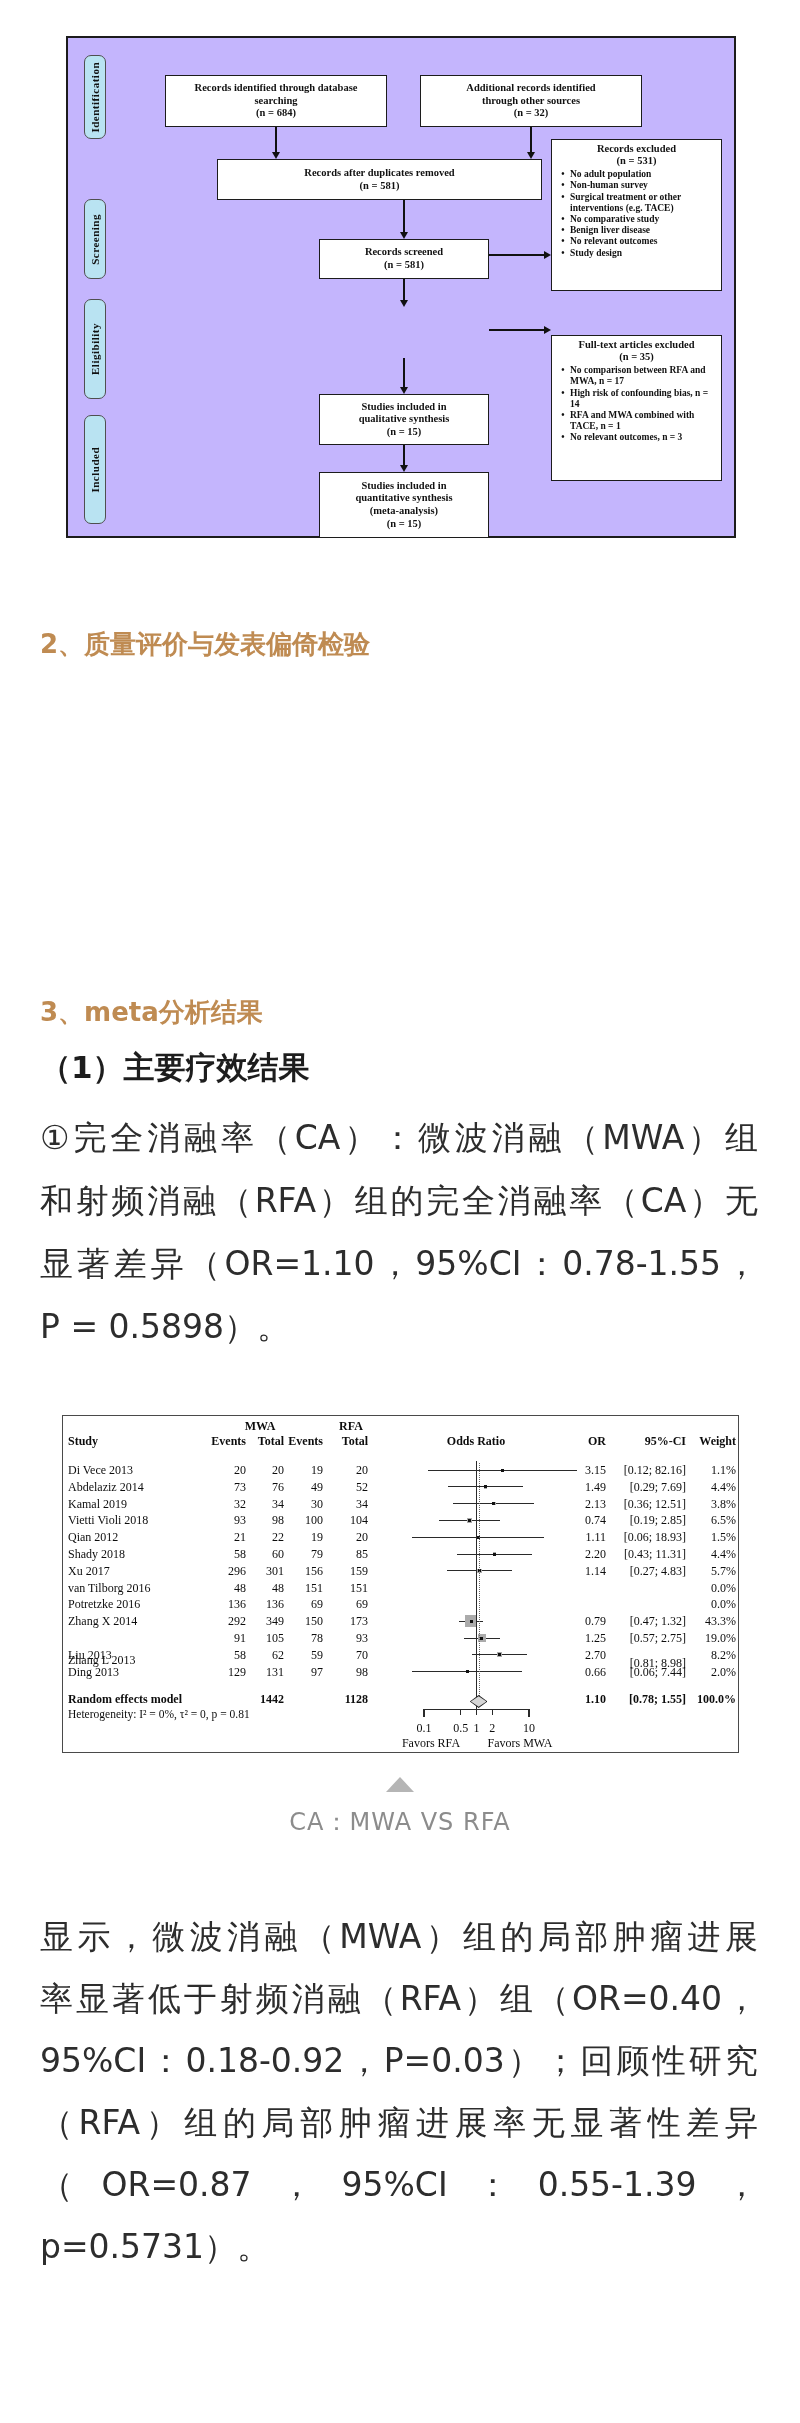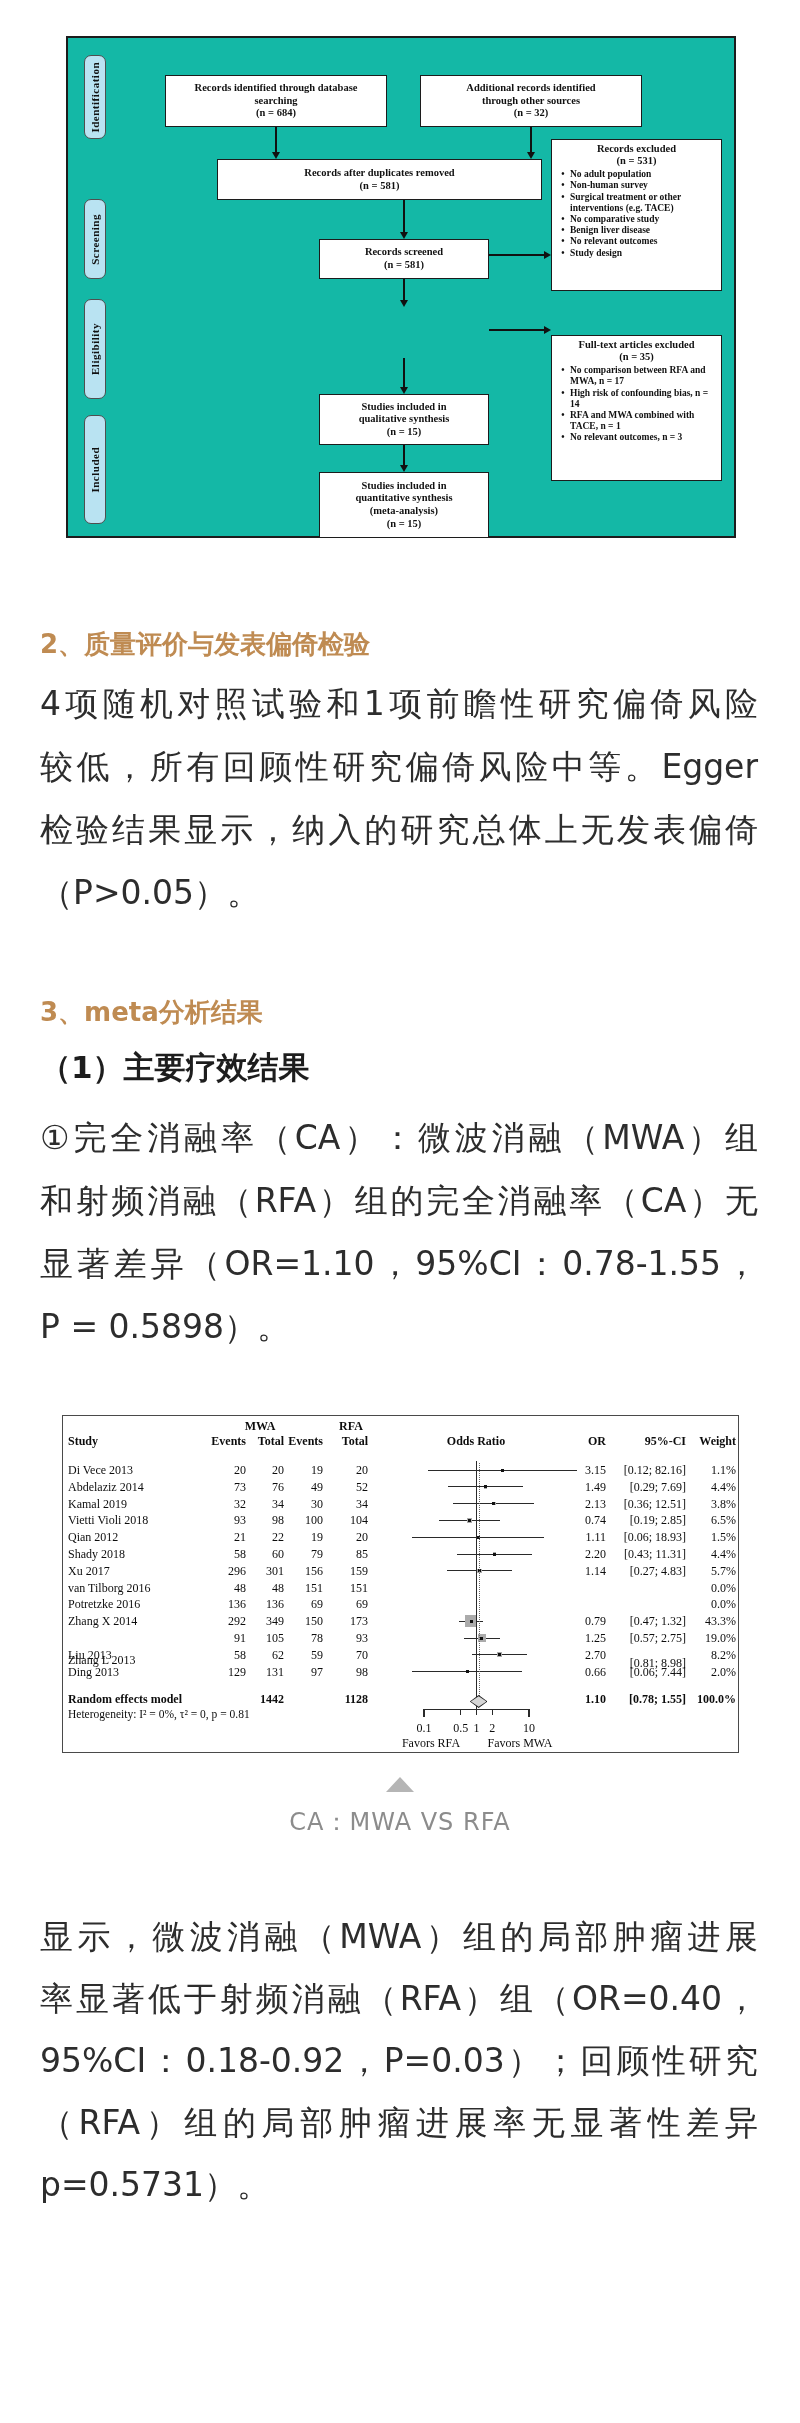--- a/index.html
+++ b/index.html
@@ -1,20 +1,20 @@
 <!DOCTYPE html>
 <html><head>
 <meta charset="utf-8">
 <style>
   html,body{margin:0;padding:0;background:#fff;}
   .page{position:relative;width:800px;height:2423px;background:#fff;overflow:hidden;
         font-family:"DejaVu Sans",sans-serif;}
   
   .flow{position:absolute;left:66px;top:36px;width:670px;height:502px;
-        border:2px solid #1c1c1c;box-sizing:border-box;background:#14b8a6;
+        border:2px solid #1c1c1c;box-sizing:border-box;background:#c4b5fd;
         font-family:"Liberation Serif","DejaVu Serif",serif;}
   .stage{position:absolute;width:22px;background:#b9e3f2;border:1px solid #4f4f4f;border-radius:7px;
          display:flex;align-items:center;justify-content:center;box-sizing:border-box;}
   .stage span{writing-mode:vertical-rl;transform:rotate(180deg);font-weight:bold;font-size:11px;color:#111;letter-spacing:.5px;}
   .fbox{position:absolute;border:1px solid #1c1c1c;background:#fff;box-sizing:border-box;
         display:flex;align-items:center;justify-content:center;text-align:center;
         font-weight:bold;font-size:10.5px;line-height:1.2;color:#111;white-space:pre-line;padding:2px;}
   .xbox{position:absolute;border:1px solid #1c1c1c;background:#fff;box-sizing:border-box;
         font-weight:bold;color:#111;padding:3px 4px 2px 4px;}
   .xbox .xtitle{text-align:center;font-size:10.5px;line-height:1.15;white-space:pre-line;margin-bottom:2px;}
@@ -158,26 +158,20 @@
     <div class="ahead-d" style="left:332px;top:349px;"></div>
     <div class="avline" style="left:335px;top:407px;height:21px;"></div>
     <div class="ahead-d" style="left:332px;top:427px;"></div>
     <div class="ahline" style="left:421px;top:216px;width:56px;"></div>
     <div class="ahead-r" style="left:476px;top:213px;"></div>
     <div class="ahline" style="left:421px;top:291px;width:56px;"></div>
     <div class="ahead-r" style="left:476px;top:288px;"></div>
   </div>
 
   <div class="h-orange" style="top:626px;">2、质量评价与发表偏倚检验</div>
-  <div class="para" style="top:672px;line-height:63px;">
-      <div class="tl">4项随机对照试验和1项前瞻性研究偏倚风险</div>
-      <div class="tl">较低，所有回顾性研究偏倚风险中等。Egger</div>
-      <div class="tl">检验结果显示，纳入的研究总体上无发表偏倚</div>
-      <div class="tl tl-end">（P&gt;0.05）。</div>
-    </div>
 
   <div class="h-orange" style="top:994px;">3、meta分析结果</div>
   <div class="h-sub" style="top:1046px;">（1）主要疗效结果</div>
   <div class="para" style="top:1106px;line-height:63px;">
       <div class="tl">①完全消融率（CA）：微波消融（MWA）组</div>
       <div class="tl">和射频消融（RFA）组的完全消融率（CA）无</div>
       <div class="tl">显著差异（OR=1.10，95%CI：0.78-1.55，</div>
       <div class="tl tl-end">P = 0.5898）。</div>
     </div>
 
@@ -357,16 +351,17 @@
     </div>
 
   <div class="triangle"></div>
   <div class="caption">CA：MWA VS RFA</div>
 
   <div class="para" style="top:1906px;line-height:62px;">
       <div class="tl">显示，微波消融（MWA）组的局部肿瘤进展</div>
       <div class="tl">率显著低于射频消融（RFA）组（OR=0.40，</div>
       <div class="tl">95%CI：0.18-0.92，P=0.03）；回顾性研究</div>
       <div class="tl">（RFA）组的局部肿瘤进展率无显著性差异</div>
+      <div class="tl">（OR=0.87，95%CI：0.55-1.39，</div>
       <div class="tl tl-end">p=0.5731）。</div>
     </div>
 
 </div>
 
 </body></html>

